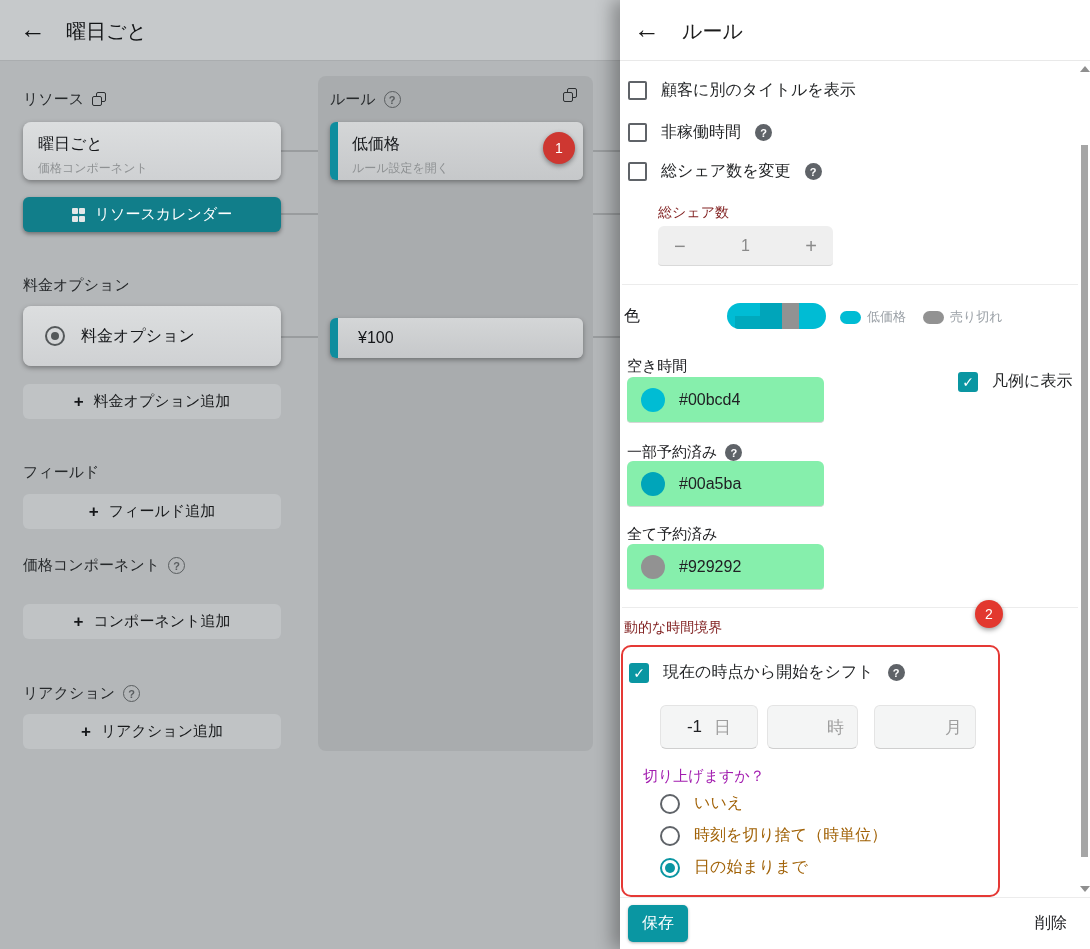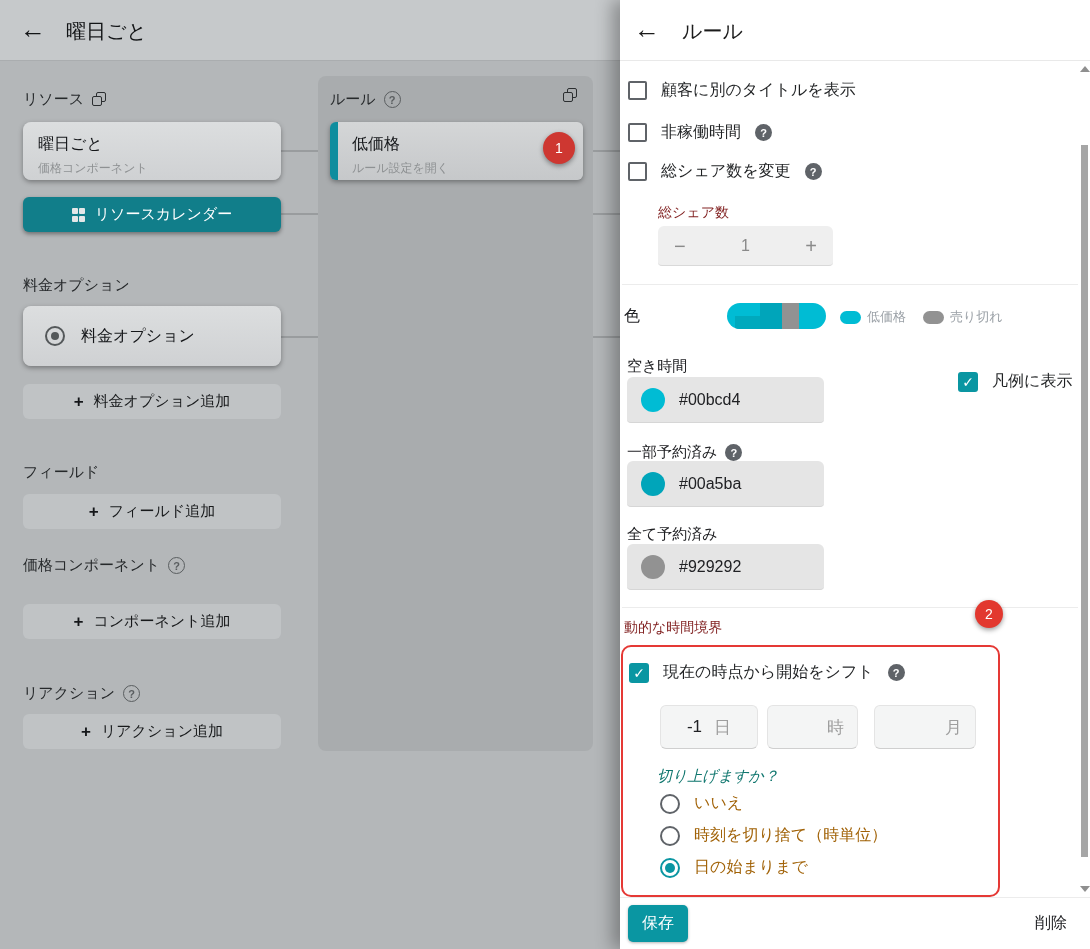--- a/index.html
+++ b/index.html
@@ -69,21 +69,21 @@
 
   .color-pill { position:absolute; left:107px; top:303px; width:99px; height:26px; border-radius:13px; background:#00bcd4; overflow:hidden; }
   .color-pill .seg-dark1 { position:absolute; left:8%; top:50%; width:48%; height:50%; background:#00a9bd; }
   .color-pill .seg-dark2 { position:absolute; left:33%; top:0; width:23%; height:100%; background:#00a5ba; }
   .color-pill .seg-gray  { position:absolute; left:56%; top:0; width:17%; height:100%; background:#929292; }
 
   .legend { position:absolute; display:flex; align-items:center; gap:6px; }
   .mini-pill { width:21px; height:13px; border-radius:7px; flex:none; }
   .legend .lg-t { font-size:13px; color:#9aa0a6; white-space:nowrap; }
 
-  .swatch-field { position:absolute; left:7px; width:197px; height:46px; background:#e5e5e5; border-radius:6px 6px 4px 4px; border-bottom:1px solid #d6d6d6; display:flex; align-items:center; gap:14px; padding-left:14px; }
+  .swatch-field { position:absolute; left:7px; width:197px; height:46px; background:#86efac; border-radius:6px 6px 4px 4px; border-bottom:1px solid #d6d6d6; display:flex; align-items:center; gap:14px; padding-left:14px; }
   .swatch-dot { width:24px; height:24px; border-radius:50%; flex:none; }
   .swatch-val { font-size:16px; color:#202124; }
 
   .badge2 { position:absolute; left:355px; top:600px; width:28px; height:28px; background:#e2382f; }
 
   .redbox { position:absolute; left:1px; top:645px; width:379px; height:252px; border:2.5px solid #e53935; border-radius:10px; }
 
   .tinput { position:absolute; top:58px; height:44px; background:#f4f5f5; border:1px solid #e4e4e4; border-bottom:1px solid #cfcfcf; border-radius:6px; display:flex; align-items:center; font-size:17px; }
   .tinput .val { color:#202124; }
   .tinput .unit { color:#9e9e9e; margin-left:12px; }
@@ -193,20 +193,23 @@
           <span class="b2" style="background:#a9acae;"></span>
         </span>
 
       <div class="rule-card" style="top:46px; height:58px; padding:12px 0 0 14px;">
         <div class="t">低価格</div>
         <div class="s">ルール設定を開く</div>
         <div class="badge badge1">1</div>
       </div>
 
 
+      <div class="rule-card" style="top:242px; height:40px; display:flex; align-items:center; padding-left:20px;">
+        <span class="t">¥100</span>
+      </div>
     </div>
   </div>
 
   <div class="drawer">
 
     <div class="drawer-header">
       <span class="back">←</span>
       <span class="drawer-title">ルール</span>
     </div>
 
@@ -293,21 +296,21 @@
       </div>
       <div class="tinput" style="left:144px; width:91px; justify-content:flex-end; padding-right:13px;">
         <span class="val"></span>
         <span class="unit">時</span>
       </div>
       <div class="tinput" style="left:251px; width:102px; justify-content:flex-end; padding-right:13px;">
         <span class="val"></span>
         <span class="unit">月</span>
       </div>
 
-      <div class="small-lbl" style="left:34px; top:120px; font-size:15px; color:#0f766e;font-style:italic;">切り上げますか？</div>
+      <div class="small-lbl" style="left:20px; top:120px; font-size:15px; color:#a21caf;">切り上げますか？</div>
 
       <div class="radio-row" style="left:37px; top:146px;">
         <span class="r-off"></span>
         <span class="r-label">いいえ</span>
       </div>
       <div class="radio-row" style="left:37px; top:178px;">
         <span class="r-off"></span>
         <span class="r-label">時刻を切り捨て（時単位）</span>
       </div>
       <div class="radio-row" style="left:37px; top:210px;">

